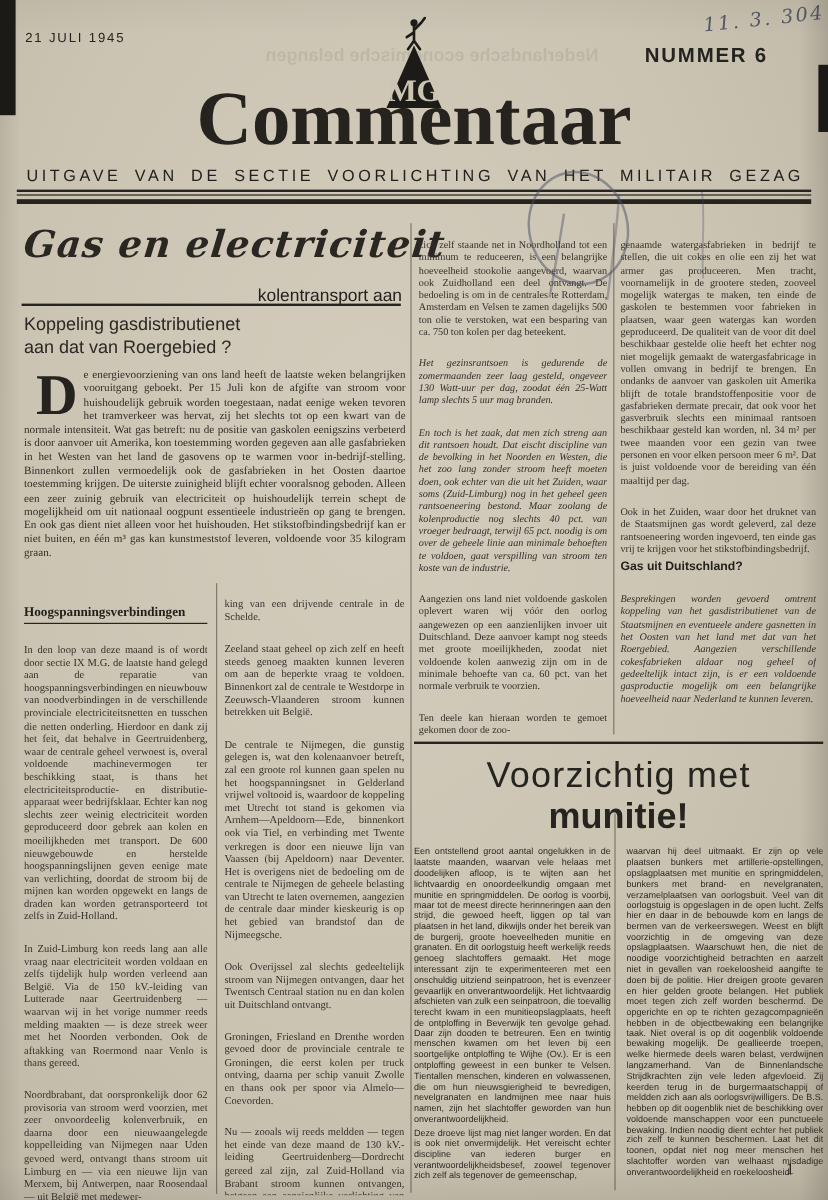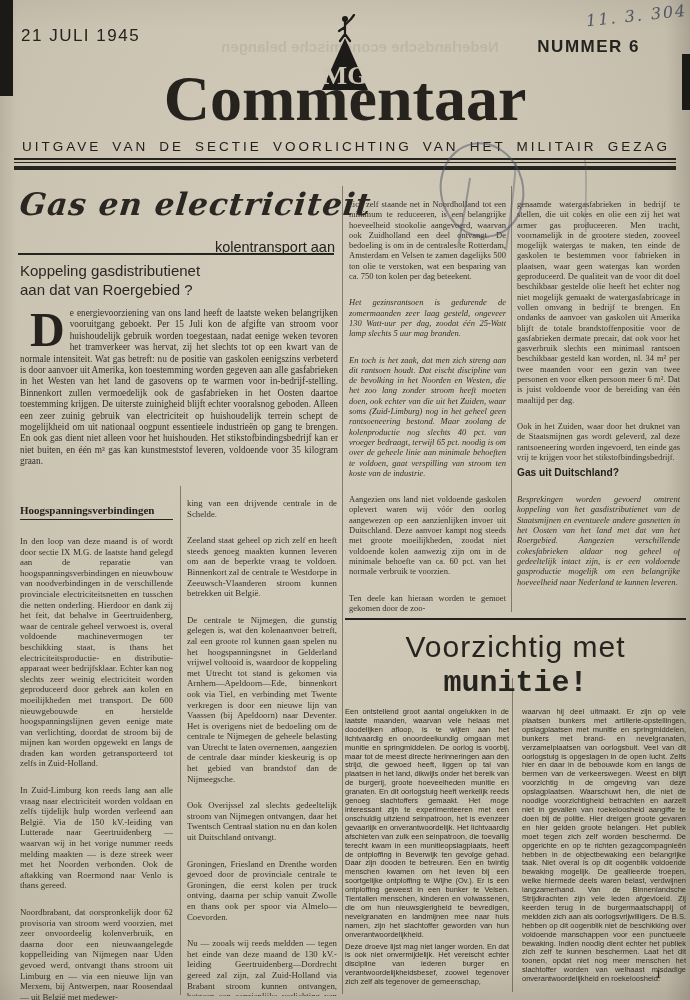--- a/index.html
+++ b/index.html
@@ -8,21 +8,21 @@
         font-family:"Liberation Serif", serif;color:#33302a;}
   .edge-shade{position:absolute;inset:0;pointer-events:none;
         background:linear-gradient(90deg, rgba(40,35,25,.10) 0%, rgba(0,0,0,0) 2.5%, rgba(0,0,0,0) 96.5%, rgba(40,35,25,.16) 100%),
                    linear-gradient(180deg, rgba(40,35,25,.05) 0%, rgba(0,0,0,0) 3%, rgba(0,0,0,0) 97%, rgba(40,35,25,.08) 100%);}
   .scan-bar{position:absolute;background:#1b1a17;}
   .bar-left{left:0;top:0;width:13px;height:96px;}
   .bar-right{right:0;top:54px;width:8px;height:56px;}
 
   
   .date{position:absolute;left:21px;top:26px;font-family:"Liberation Sans",sans-serif;
-        font-size:17px;letter-spacing:1.5px;color:#25231f;}
+        font-size:11px;letter-spacing:1.5px;color:#25231f;}
   .issue{position:absolute;right:50px;top:37px;font-family:"Liberation Sans",sans-serif;
         font-weight:700;font-size:17px;letter-spacing:1.5px;color:#25231f;}
   .handnote{position:absolute;left:586px;top:6px;font-family:"DejaVu Serif",serif;
         font-style:italic;font-size:16px;color:rgba(62,68,88,.85);transform:rotate(-6deg);letter-spacing:2px;}
   .ghost{position:absolute;left:170px;top:38px;width:380px;text-align:center;
         transform:scaleX(-1);opacity:.13;filter:blur(.6px);
         font-family:"Liberation Sans",sans-serif;font-weight:700;font-size:15px;color:#5c564a;}
   .logo{position:absolute;left:317px;top:14px;width:56px;height:78px;}
   .paper-title{position:absolute;left:0;top:64px;width:100%;text-align:center;
         font-family:"Liberation Serif",serif;font-weight:700;font-size:64px;line-height:70px;color:#26231e;}
@@ -66,21 +66,21 @@
   .d1{left:180px;top:486px;height:509px;}
   .d2{left:342px;top:186px;height:808px;}
   .d3{left:511px;top:186px;height:426px;}
   .d4{left:512px;top:678px;height:314px;}
 
   
   .munitie{position:absolute;left:345px;top:618px;width:341px;}
   .mun-rule{height:2px;background:#26241f;}
   .mun-title{margin:10px 0 8px 0;text-align:center;font-family:"Liberation Sans",sans-serif;
         font-weight:400;font-size:30px;letter-spacing:1px;color:#26241f;}
-  .mun-title b{font-weight:700;letter-spacing:0;font-family:Liberation Mono, monospace;}
+  .mun-title b{font-weight:700;letter-spacing:0;}
   .mun-cols{display:flex;gap:13px;height:322px;overflow:hidden;}
   .mun-col{width:164px;text-align:justify;font-family:"Liberation Sans",sans-serif;color:#2c2a25;}
   .mun-col .para{margin:0 0 3px 0;font-size:7.5px;line-height:8.9px;}
 
   .pageno{position:absolute;left:655px;top:966px;font-size:13.5px;color:#2b2823;}
 
   
   .stamp{position:absolute;left:440px;top:142px;width:80px;height:92px;border-radius:50%;
         border:2px solid rgba(72,78,100,.5);transform:rotate(-14deg);}
   .pen-strokes{position:absolute;left:0;top:0;pointer-events:none;}

